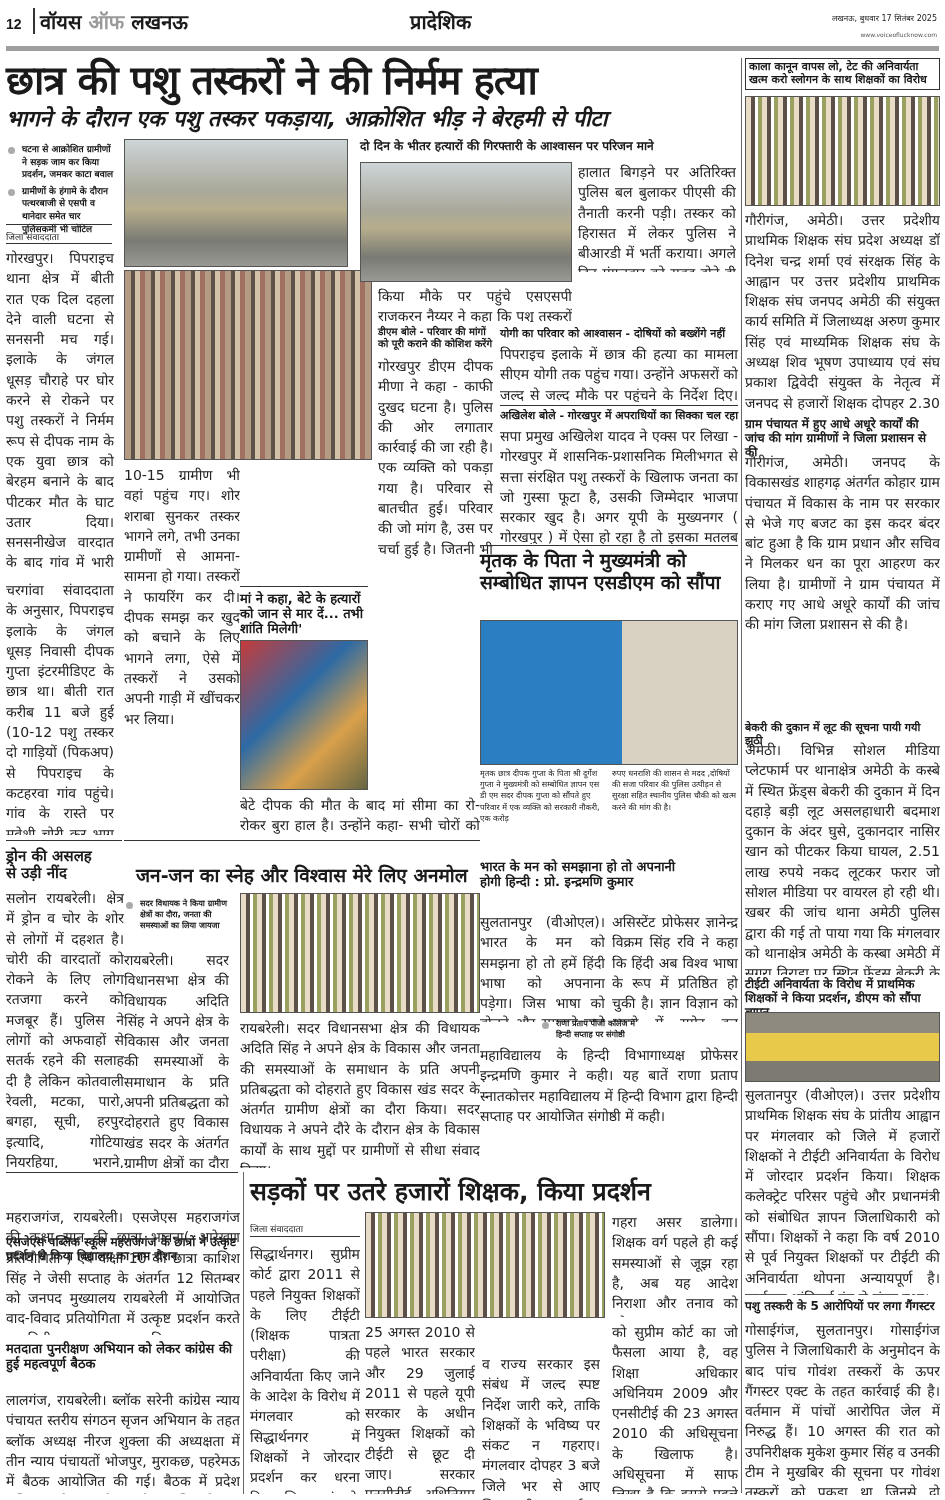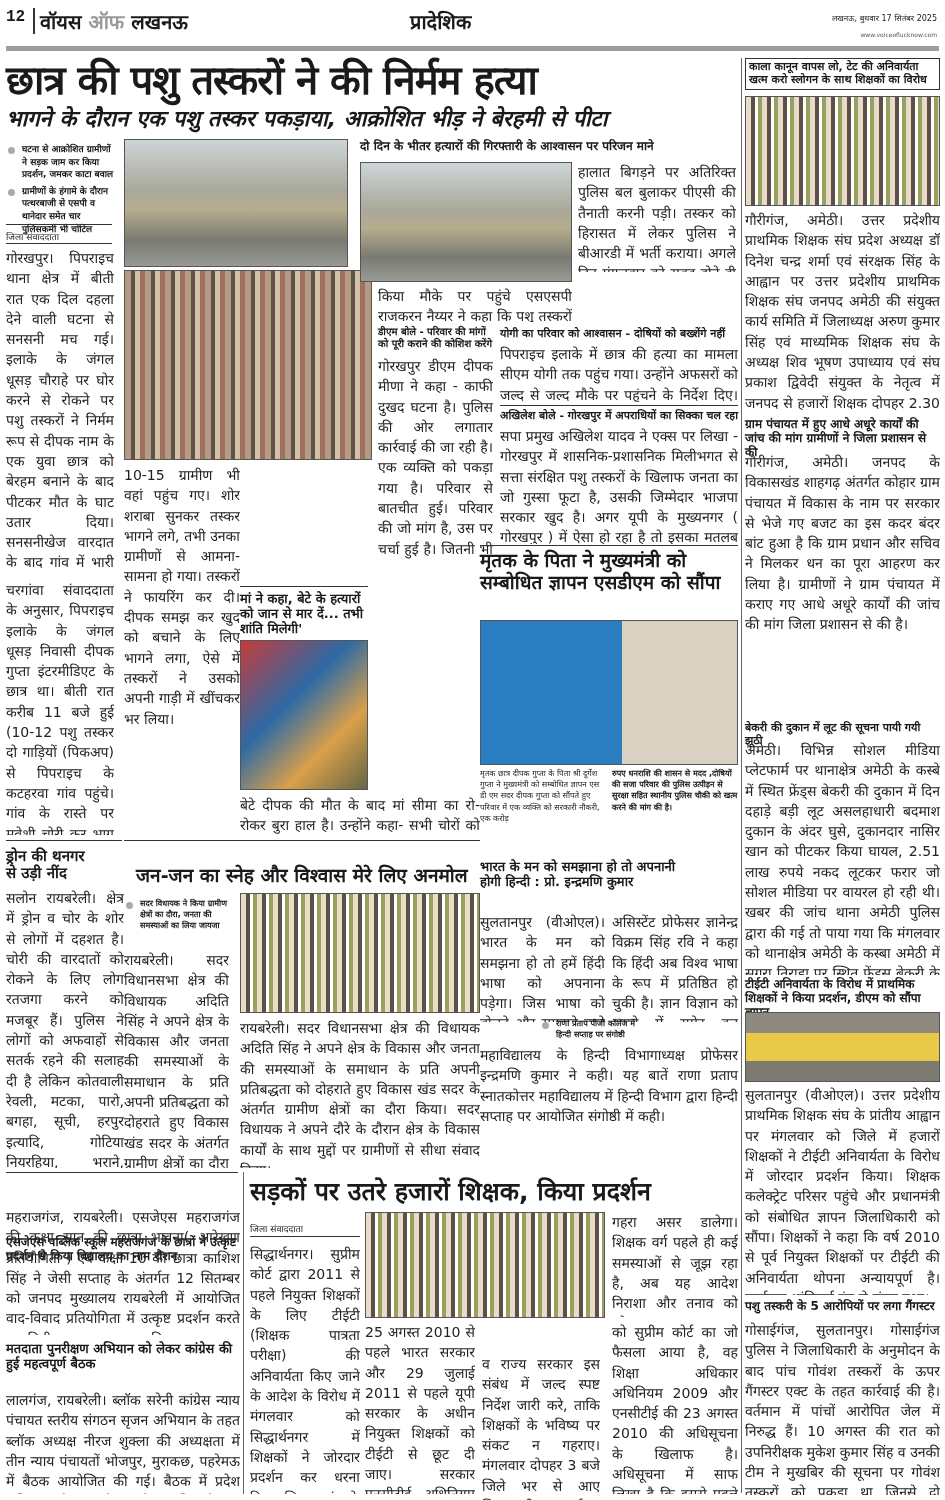--- a/index.html
+++ b/index.html
@@ -1,19 +1,19 @@
 <!DOCTYPE html>
 <html><head>
 <meta charset="utf-8">
 <style>
   * { box-sizing: border-box; margin: 0; padding: 0; }
   body { width: 945px; height: 1500px; background: #fff; font-family: "DejaVu Sans", sans-serif; color: #1a1a1a; overflow: hidden; position: relative; }
   .abs { position: absolute; }
   .masthead { left: 0; top: 0; width: 945px; height: 44px; }
-  .page-no { left: 6px; top: 8px; font-size: 16px; font-weight: bold; font-family: Liberation Mono, monospace; }
+  .page-no { left: 6px; top: 16px; font-size: 14px; font-weight: bold; font-family: Liberation Sans, sans-serif; }
   .mast-sep { left: 33px; top: 8px; width: 2px; height: 26px; background: #333; }
   .paper-name { left: 40px; top: 8px; font-size: 20px; font-weight: bold; }
   .paper-name .mid { color: #9a9a9a; }
   .section-title { left: 410px; top: 8px; font-size: 20px; font-weight: bold; }
   .dateline { right: 8px; top: 12px; font-size: 8px; }
   .website { right: 8px; top: 31px; font-size: 6px; color: #555; }
   .rule-top { left: 6px; top: 46px; width: 933px; height: 5px; background: #9e9e9e; }
   .hl-main { left: 6px; top: 58px; font-size: 40px; font-weight: bold; letter-spacing: -1px; line-height: 1.1; }
   .hl-sub { left: 6px; top: 107px; font-size: 22px; font-weight: bold; line-height: 1.1; font-style: italic; }
   .col { font-size: 14px; line-height: 1.45; text-align: justify; color: #222; overflow: hidden; }
@@ -84,25 +84,25 @@
 
 <div class="abs hrule" style="left:240px; top:586px; width:128px;"></div>
 <div class="abs subhead" style="left:240px; top:592px; width:130px; font-size:13px;">मां ने कहा, बेटे के हत्यारों को जान से मार दें... तभी शांति मिलेगी'</div>
 <div class="abs photo women" style="left:240px; top:640px; width:128px; height:150px;"></div>
 <div class="abs col" style="left:240px; top:795px; width:240px; height:40px;">बेटे दीपक की मौत के बाद मां सीमा का रो-रोकर बुरा हाल है। उन्होंने कहा- सभी चोरों को मार दिया जाए, तभी मुझे शांति मिलेगी। ये दर्द गोरखपुर में अपने बेटे दीपक गुप्ता को खोने वाली मां का है। पिता दुर्गेश गुप्ता का भी रो-रोकर बुरा हाल है।</div>
 
 <div class="abs hrule" style="left:480px; top:545px; width:258px;"></div>
 <div class="abs subhead" style="left:480px; top:550px; width:260px; font-size:19px;">मृतक के पिता ने मुख्यमंत्री को सम्बोधित ज्ञापन एसडीएम को सौंपा</div>
 <div class="abs photo blue" style="left:480px; top:620px; width:258px; height:145px;"></div>
 <div class="abs caption" style="left:480px; top:768px; width:125px;">मृतक छात्र दीपक गुप्ता के पिता श्री दुर्गेश गुप्ता ने मुख्यमंत्री को सम्बोधित ज्ञापन एस डी एम सदर दीपक गुप्ता को सौंपते हुए परिवार में एक व्यक्ति को सरकारी नौकरी, एक करोड़</div>
-<div class="abs caption" style="left:612px; top:768px; width:126px;font-weight:bold;">रुपए धनराशि की शासन से मदद ,दोषियों की सजा परिवार की पुलिस उत्पीड़न से सुरक्षा सहित स्थानीय पुलिस चौकी को खत्म करने की मांग की है।</div>
+<div class="abs caption" style="left:612px; top:768px; width:126px;">रुपए धनराशि की शासन से मदद ,दोषियों की सजा परिवार की पुलिस उत्पीड़न से सुरक्षा सहित स्थानीय पुलिस चौकी को खत्म करने की मांग की है।</div>
 
 <div class="abs hrule" style="left:6px; top:840px; width:116px;"></div>
 <div class="abs subhead" style="left:6px; top:848px; width:118px; font-size:15px;">
-  <div>ड्रोन की थनगर</div>
+  <div>ड्रोन की असलह</div>
   <div>से उड़ी नींद</div>
 </div>
 <div class="abs col" style="left:6px; top:888px; width:118px; height:280px;">सलोन रायबरेली। क्षेत्र में ड्रोन व चोर के शोर से लोगों में दहशत है। चोरी की वारदातों को रोकने के लिए लोग रतजगा करने को मजबूर हैं। पुलिस ने लोगों को अफवाहों से सतर्क रहने की सलाह दी है लेकिन कोतवाली रेवली, मटका, पारो, बगहा, सूची, हरपुर इत्यादि, गोटिया नियरहिया, भराने, पाहाडपुर, भिलिया आदि गांवों में ड्रोन व चोर की सूचना पुलिस को रात 10 बजे से मिलने लगी जो भोर तक चलती रही।</div>
 
 <div class="abs hrule" style="left:124px; top:840px; width:356px;"></div>
 <div class="abs subhead" style="left:124px; top:865px; width:360px; font-size:19px;margin-left:12px;">जन-जन का स्नेह और विश्वास मेरे लिए अनमोल</div>
 <ul class="abs bullet-list" style="left:124px; top:898px; width:108px; font-size:8px;">
   <li>सदर विधायक ने किया ग्रामीण क्षेत्रों का दौरा, जनता की समस्याओं का लिया जायजा</li>
 </ul>
 <div class="abs col" style="left:124px; top:950px; width:105px; height:218px;">रायबरेली। सदर विधानसभा क्षेत्र की विधायक अदिति सिंह ने अपने क्षेत्र के विकास और जनता की समस्याओं के समाधान के प्रति अपनी प्रतिबद्धता को दोहराते हुए विकास खंड सदर के अंतर्गत ग्रामीण क्षेत्रों का दौरा किया। सदर विधायक ने अपने दौरे के दौरान क्षेत्र के विकास कार्यों के साथ मुद्दों पर ग्रामीणों से सीधा संवाद किया।</div>

